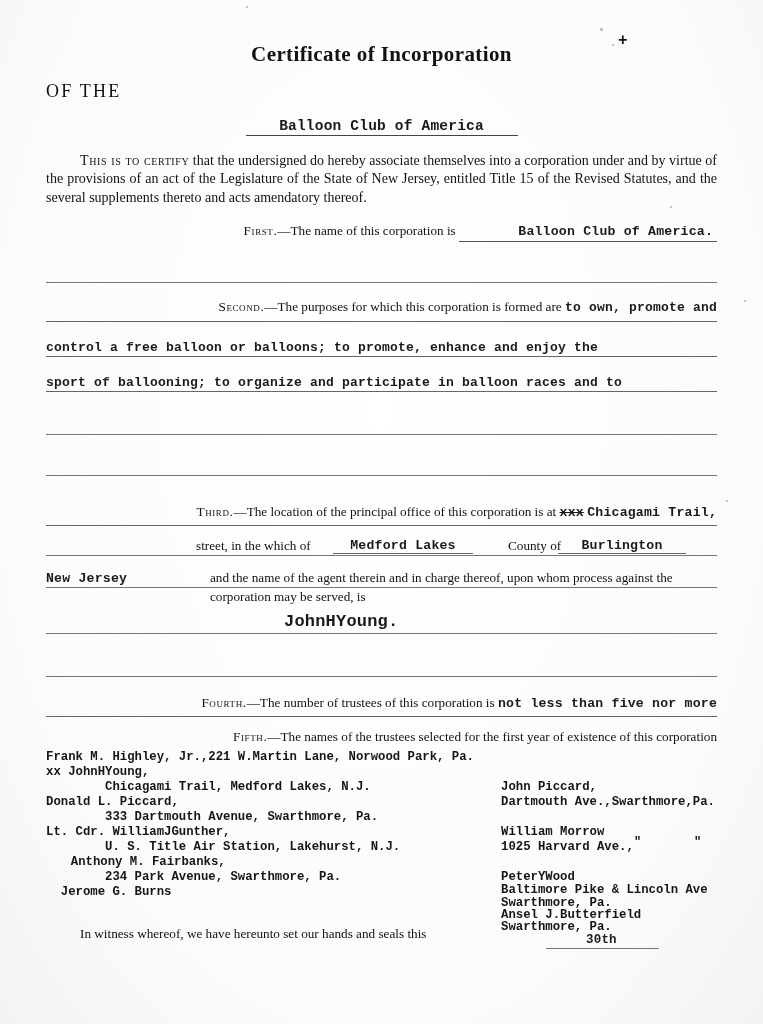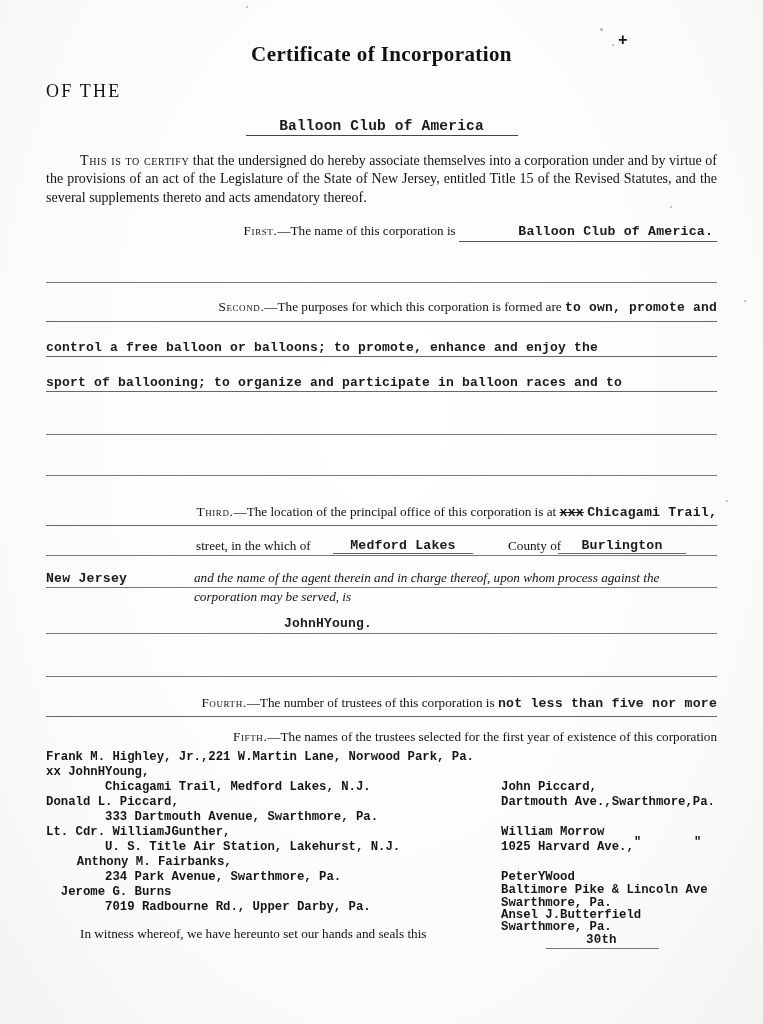--- a/index.html
+++ b/index.html
@@ -209,26 +209,26 @@
   <div class="third-line2">
     <span class="seg" style="left:150px;">street, in the which of</span>
     <span class="seg typed underline-seg" style="left:287px;width:140px;">Medford Lakes</span>
     <span class="seg" style="left:437px;margin-left:25px;">County of</span>
     <span class="seg typed underline-seg" style="left:512px;width:128px;">Burlington</span>
     <span style="position:absolute;left:0;right:0;bottom:0;border-bottom:1px solid #777;"></span>
   </div>
 
   <div class="third-line3" style="margin-top:9px;">
     <span class="seg typed" style="left:0;">New Jersey</span>
-    <span class="seg" style="left:148px;width:520px;white-space:normal;line-height:19px;bottom:-18px;font-style:italic;">and the name of the agent therein and in charge thereof, upon whom process against the corporation may be served, is</span>
+    <span class="seg" style="left:164px;width:520px;white-space:normal;line-height:19px;bottom:-18px;">and the name of the agent therein and in charge thereof, upon whom process against the corporation may be served, is</span>
     <span style="position:absolute;left:0;right:0;bottom:0;border-bottom:1px solid #777;"></span>
   </div>
 
   <div style="position:relative;height:24px;margin-top:22px;">
-    <span class="typed" style="position:absolute;left:238px;bottom:3px;font-size:13px;">JohnHYoung.</span>
+    <span class="typed" style="position:absolute;left:238px;bottom:3px;font-size:17px;">JohnHYoung.</span>
     <span style="position:absolute;left:0;right:0;bottom:0;border-bottom:1px solid #777;"></span>
   </div>
   <div class="blankline" style="margin-top:22px;"></div>
 
   <div class="para" style="margin-top:16px;">
     <span class="indent"></span><span class="sc">Fourth.</span><span>—The number of trustees of this corporation is</span>
     <span class="typed">not less than five nor more</span>
   </div>
   <div style="border-bottom:1px solid #666;height:2px;margin-top:1px;"></div>
 
@@ -238,24 +238,23 @@
 
   <div class="trustees">
 
     <div class="tl" style="left:0px;top:0px;">Frank M. Highley, Jr.,221 W.Martin Lane, Norwood Park, Pa.</div>
     <div class="tl" style="left:0px;top:15px;">xx JohnHYoung,</div>
     <div class="tl" style="left:0px;top:30px;">        Chicagami Trail, Medford Lakes, N.J.</div>
     <div class="tl" style="left:0px;top:45px;">Donald L. Piccard,</div>
     <div class="tl" style="left:0px;top:60px;">        333 Dartmouth Avenue, Swarthmore, Pa.</div>
     <div class="tl" style="left:0px;top:75px;">Lt. Cdr. WilliamJGunther,</div>
     <div class="tl" style="left:0px;top:90px;">        U. S. Title Air Station, Lakehurst, N.J.</div>
-    <div class="tl" style="left:16px;top:105px;">  Anthony M. Fairbanks,</div>
+    <div class="tl" style="left:10px;top:105px;">  Anthony M. Fairbanks,</div>
     <div class="tl" style="left:0px;top:120px;">        234 Park Avenue, Swarthmore, Pa.</div>
     <div class="tl" style="left:0px;top:135px;">  Jerome G. Burns</div>
-    <div class="tl" style="left:0px;top:150px;">        7019 Radbourne Rd., Upper Darby, Pa.</div>
 
     <div class="tl" style="left:455px;top:30px;text-align:center;">John Piccard,</div>
     <div class="tl" style="left:455px;top:45px;">Dartmouth Ave.,Swarthmore,Pa.</div>
     <div class="tl" style="left:455px;top:75px;">William Morrow</div>
     <div class="tl" style="left:455px;top:90px;">1025 Harvard Ave.,</div>
     <div class="tl" style="left:455px;top:120px;">PeterYWood</div>
     <div class="tl" style="left:455px;top:133px;">Baltimore Pike &amp; Lincoln Ave</div>
     <div class="tl" style="left:455px;top:146px;">Swarthmore, Pa.</div>
     <div class="tl" style="left:455px;top:158px;">Ansel J.Butterfield</div>
     <div class="tl" style="left:455px;top:170px;">Swarthmore, Pa.</div>

